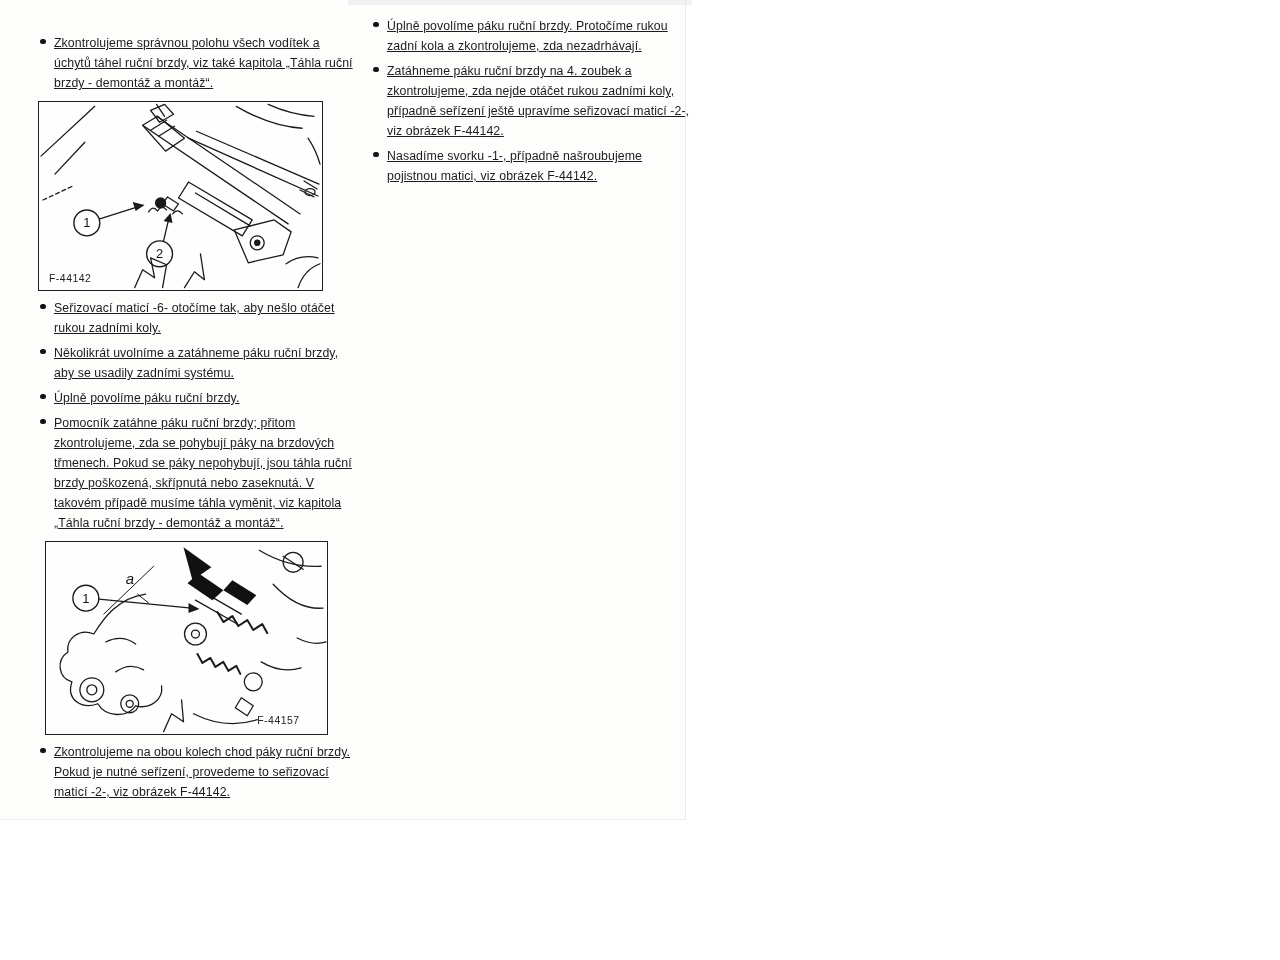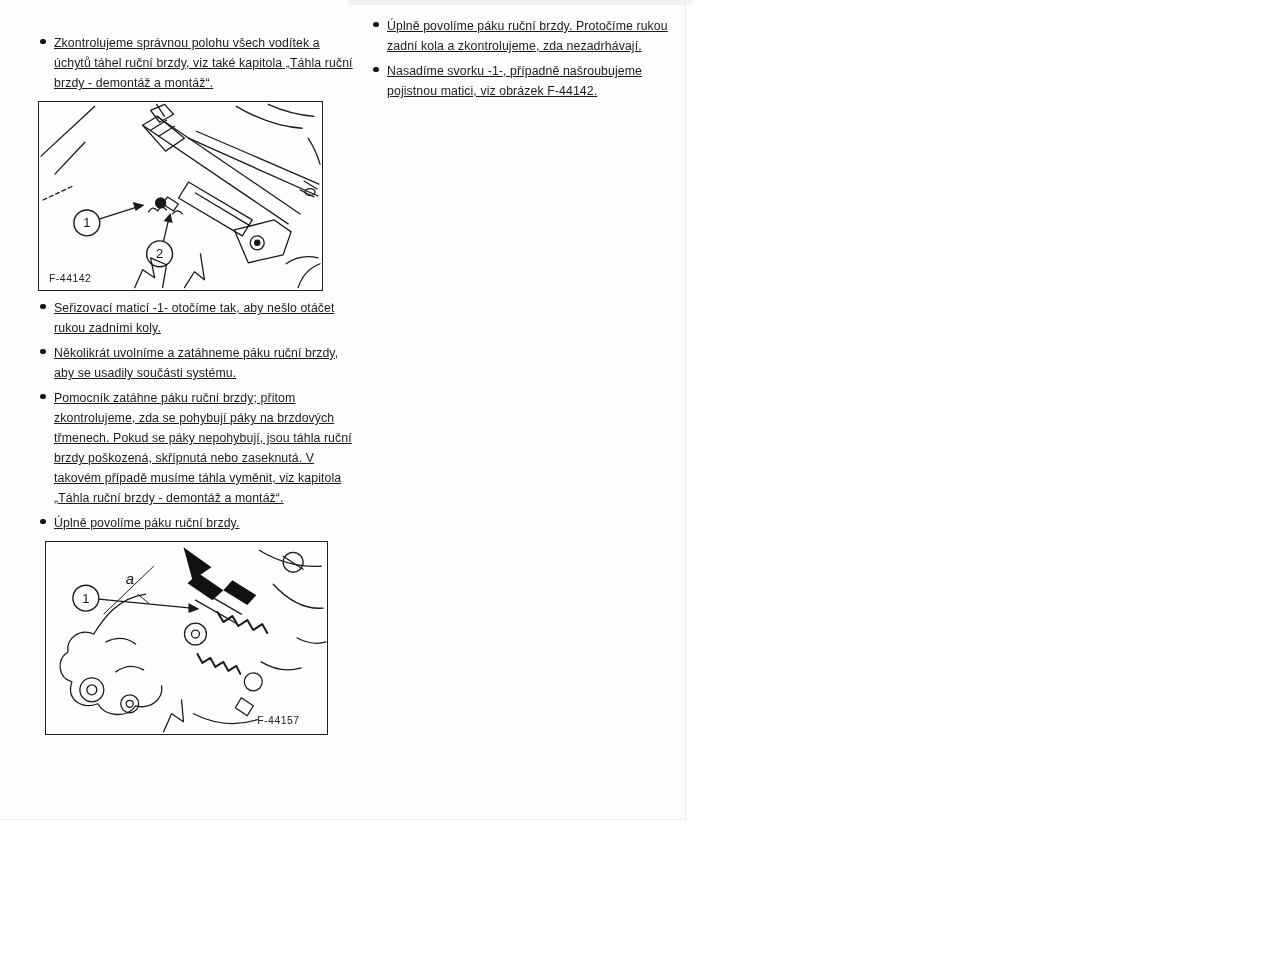--- a/index.html
+++ b/index.html
@@ -105,33 +105,33 @@
         <polygon points="132,111 125,119 134,121" fill="#1a1a1a" stroke="none"></polygon>
       </g>
       <text x="48" y="125.5" text-anchor="middle" class="callout-text">1</text>
       <text x="121" y="156.5" text-anchor="middle" class="callout-text">2</text>
       <text x="10" y="180" class="fig-label">F-44142</text>
     </svg>
   </div>
 
   <div class="bullet">
     <span class="dot"></span>
-    <span class="btext">Seřizovací maticí -1- otočíme tak, aby nešlo otáčet rukou zadními koly.</span>
+    <span class="btext">Seřizovací maticí -6- otočíme tak, aby nešlo otáčet rukou zadními koly.</span>
   </div>
   <div class="bullet">
     <span class="dot"></span>
-    <span class="btext">Několikrát uvolníme a zatáhneme páku ruční brzdy, aby se usadily součásti systému.</span>
+    <span class="btext">Několikrát uvolníme a zatáhneme páku ruční brzdy, aby se usadily zadními systému.</span>
+  </div>
+  <div class="bullet">
+    <span class="dot"></span>
+    <span class="btext">Úplně povolíme páku ruční brzdy.</span>
   </div>
   <div class="bullet">
     <span class="dot"></span>
     <span class="btext">Pomocník zatáhne páku ruční brzdy; přitom zkontrolujeme, zda se pohybují páky na brzdových třmenech. Pokud se páky nepohybují, jsou táhla ruční brzdy poškozená, skřípnutá nebo zaseknutá. V takovém případě musíme táhla vyměnit, viz kapitola „Táhla ruční brzdy - demontáž a montáž“.</span>
-  </div>
-  <div class="bullet">
-    <span class="dot"></span>
-    <span class="btext">Úplně povolíme páku ruční brzdy.</span>
   </div>
 
   <div class="figure-box fig2">
     <svg viewBox="0 0 282 192">
       <g stroke="#1a1a1a" fill="none" stroke-width="1.3" stroke-linecap="round" stroke-linejoin="round">
 
         <path d="M214,8 Q244,26 276,24"></path>
         <path d="M228,42 Q252,68 278,66"></path>
         <circle cx="248" cy="20" r="10"></circle>
         <path d="M238,14 l20,13"></path>
@@ -168,24 +168,32 @@
         <circle cx="40" cy="56" r="13" stroke-width="1.4"></circle>
         <line x1="53" y1="57" x2="146" y2="66"></line>
         <polygon points="154,67 143,61 143,71" fill="#1a1a1a" stroke="none"></polygon>
       </g>
       <text x="40" y="60.5" text-anchor="middle" class="callout-text">1</text>
       <text x="80" y="42" class="dim-label">a</text>
       <text x="212" y="182" class="fig-label">F-44157</text>
     </svg>
   </div>
 
+  <div class="bullet">
+    <span class="dot"></span>
+    <span class="btext">Zkontrolujeme na obou kolech chod páky ruční brzdy. Pokud je nutné seřízení, provedeme to seřizovací maticí -2-, viz obrázek F-44142.</span>
+  </div>
 </div>
 
 <div class="col col-right">
   <div class="bullet">
     <span class="dot"></span>
     <span class="btext">Úplně povolíme páku ruční brzdy. Protočíme rukou zadní kola a zkontrolujeme, zda nezadrhávají.</span>
   </div>
   <div class="bullet">
     <span class="dot"></span>
+    <span class="btext">Zatáhneme páku ruční brzdy na 4. zoubek a zkontrolujeme, zda nejde otáčet rukou zadními koly, případně seřízení ještě upravíme seřizovací maticí -2-, viz obrázek F-44142.</span>
+  </div>
+  <div class="bullet">
+    <span class="dot"></span>
     <span class="btext">Nasadíme svorku -1-, případně našroubujeme pojistnou matici, viz obrázek F-44142.</span>
   </div>
 </div>
 
 </body></html>

